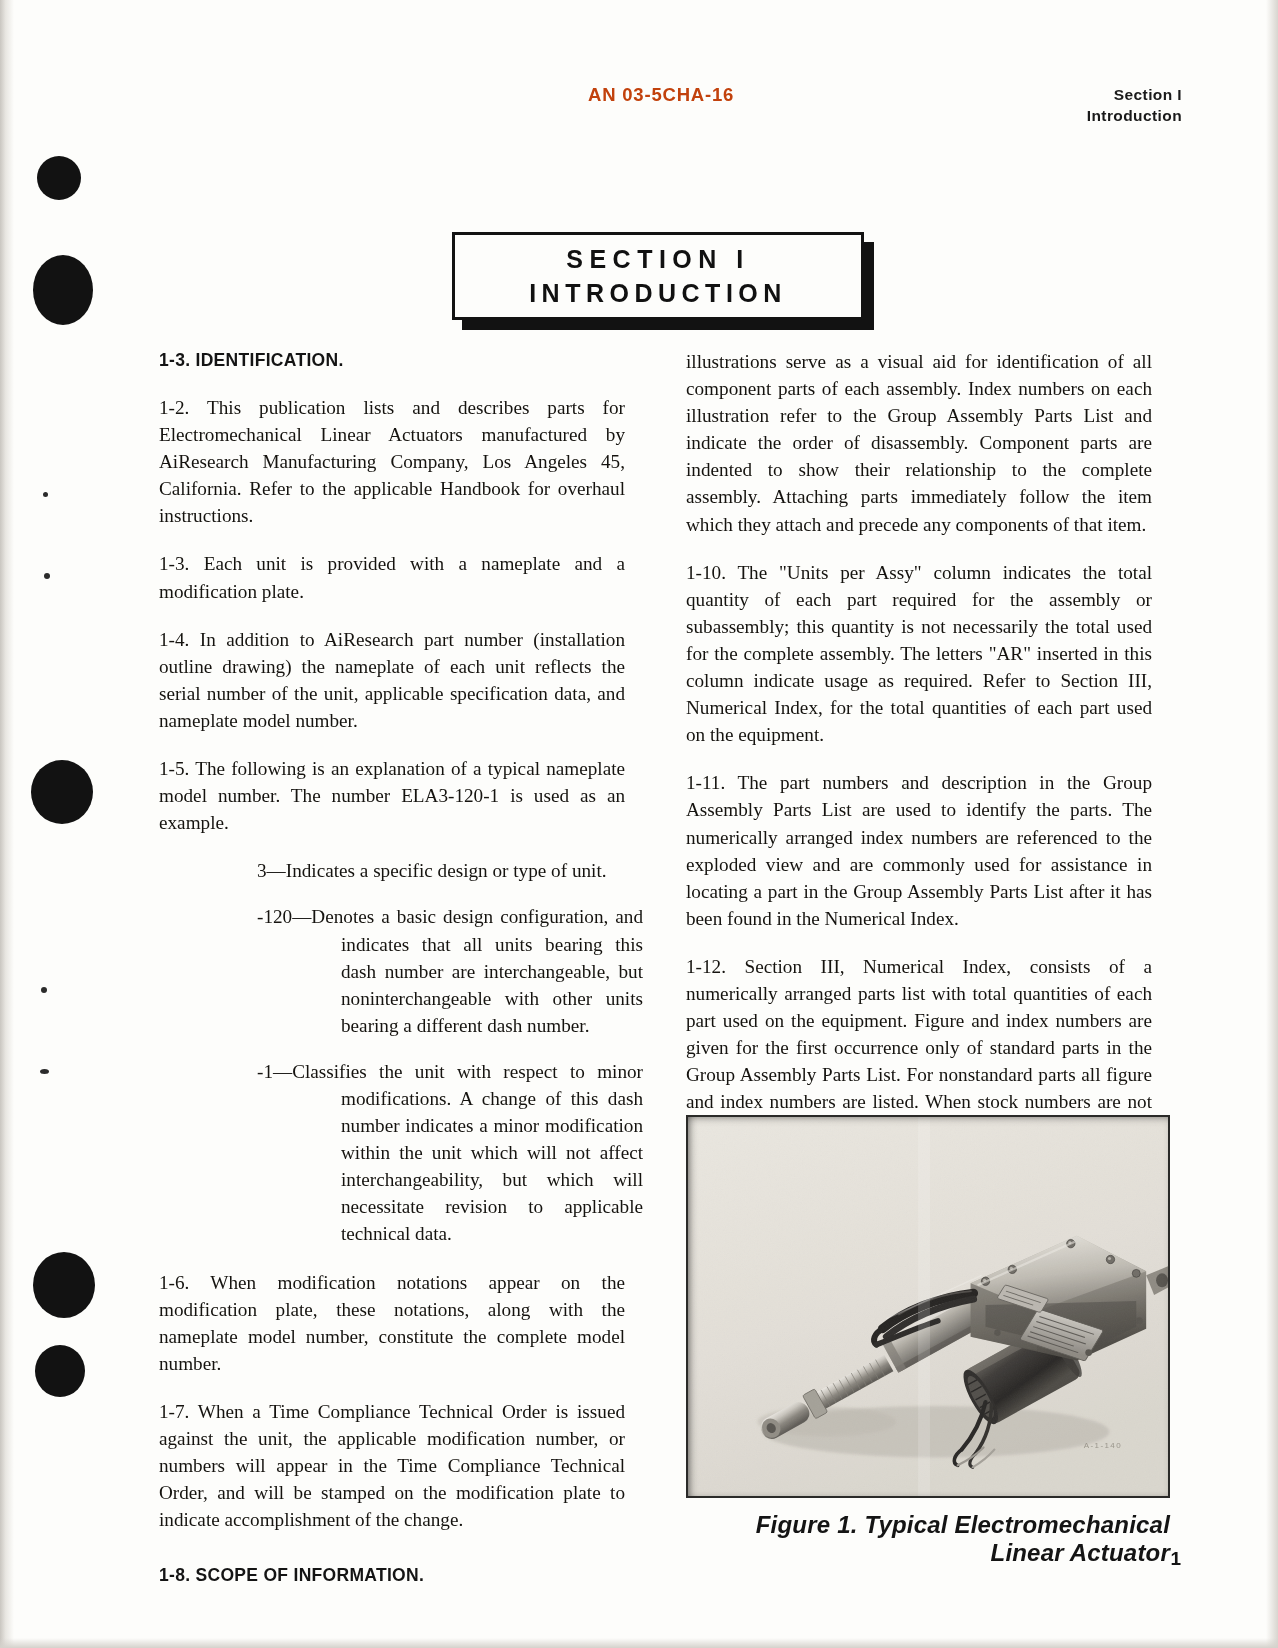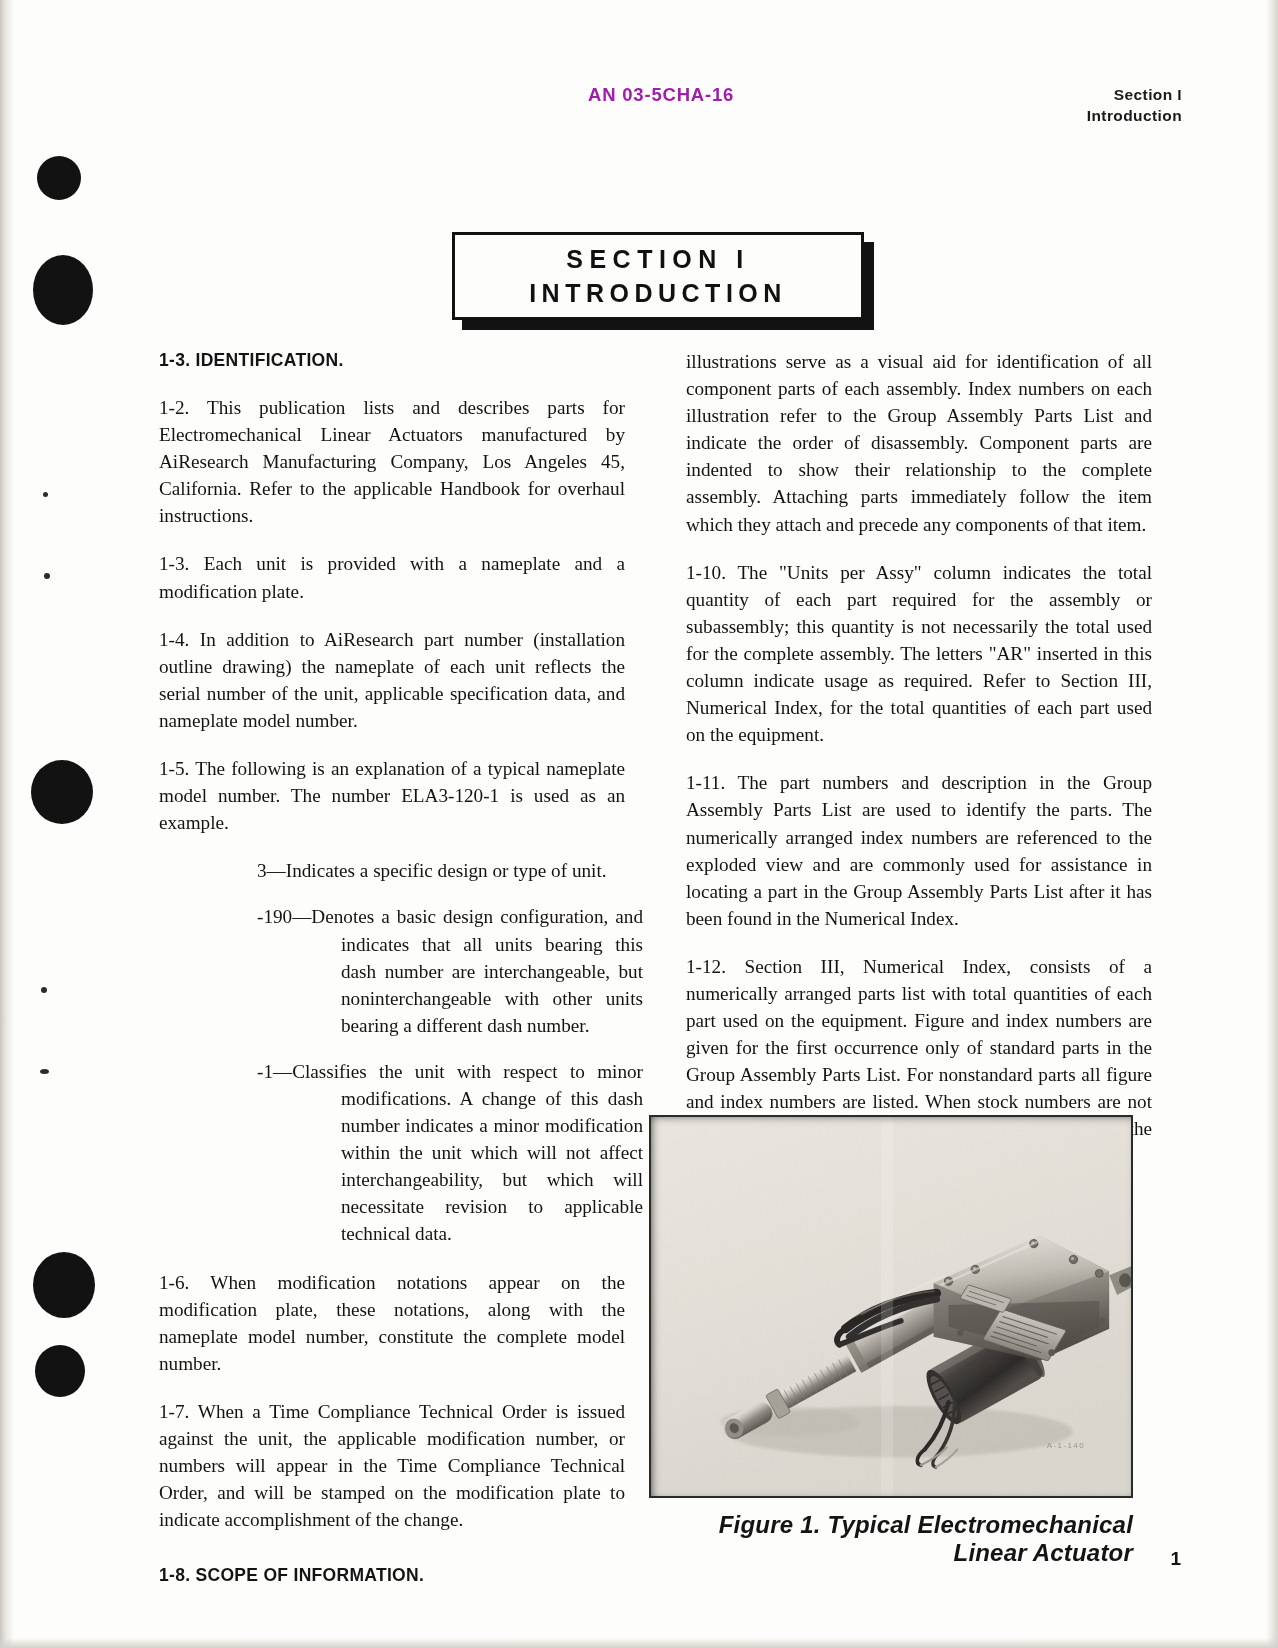--- a/index.html
+++ b/index.html
@@ -52,21 +52,21 @@
 
   
   .running-head-left {
     position: absolute;
     left: 588px;
     top: 84px;
     font-family: "Liberation Sans", sans-serif;
     font-weight: bold;
     font-size: 18.5px;
     letter-spacing: 0.8px;
-    color: #a21caf;
+    color: #c2410c;
   }
   .running-head-right {
     position: absolute;
     right: 96px;
     top: 84px;
     text-align: right;
     font-family: "Liberation Sans", sans-serif;
     font-weight: bold;
     font-size: 15.5px;
     line-height: 21px;
@@ -165,21 +165,21 @@
   }
   .defitem .term {
     display: inline;
     white-space: nowrap;
   }
   .defitem:last-child { margin-bottom: 4px; }
 
   
   .figure-wrap {
     position: absolute;
-    left: 649px;
+    left: 686px;
     top: 1115px;
     width: 484px;
   }
   .figure-frame {
     position: relative;
     width: 484px;
     height: 383px;
     border: 2px solid #2a2a28;
     box-sizing: border-box;
     background: #e9e7e0;
@@ -268,21 +268,21 @@
     <p>1-2. This publication lists and describes parts for Electromechanical Linear Actuators manufactured by AiResearch Manufacturing Company, Los Angeles 45, California. Refer to the applicable Handbook for overhaul instructions.</p>
     <p>1-3. Each unit is provided with a nameplate and a modification plate.</p>
     <p>1-4. In addition to AiResearch part number (installation outline drawing) the nameplate of each unit reflects the serial number of the unit, applicable specification data, and nameplate model number.</p>
     <p>1-5. The following is an explanation of a typical nameplate model number. The number ELA3-120-1 is used as an example.</p>
 
     <div class="deflist">
       <div class="defitem">
         <span class="term">3—</span><span>Indicates a specific design or type of unit.</span>
       </div>
       <div class="defitem">
-        <span class="term">-190—</span><span>Denotes a basic design configuration, and indicates that all units bearing this dash number are interchangeable, but noninterchangeable with other units bearing a different dash number.</span>
+        <span class="term">-120—</span><span>Denotes a basic design configuration, and indicates that all units bearing this dash number are interchangeable, but noninterchangeable with other units bearing a different dash number.</span>
       </div>
       <div class="defitem">
         <span class="term">-1—</span><span>Classifies the unit with respect to minor modifications. A change of this dash number indicates a minor modification within the unit which will not affect interchangeability, but which will necessitate revision to applicable technical data.</span>
       </div>
     </div>
 
     <p>1-6. When modification notations appear on the modification plate, these notations, along with the nameplate model number, constitute the complete model number.</p>
     <p>1-7. When a Time Compliance Technical Order is issued against the unit, the applicable modification number, or numbers will appear in the Time Compliance Technical Order, and will be stamped on the modification plate to indicate accomplishment of the change.</p>
     <h3 class="sec-head spaced-above">1-8.  SCOPE OF INFORMATION.</h3>
 

